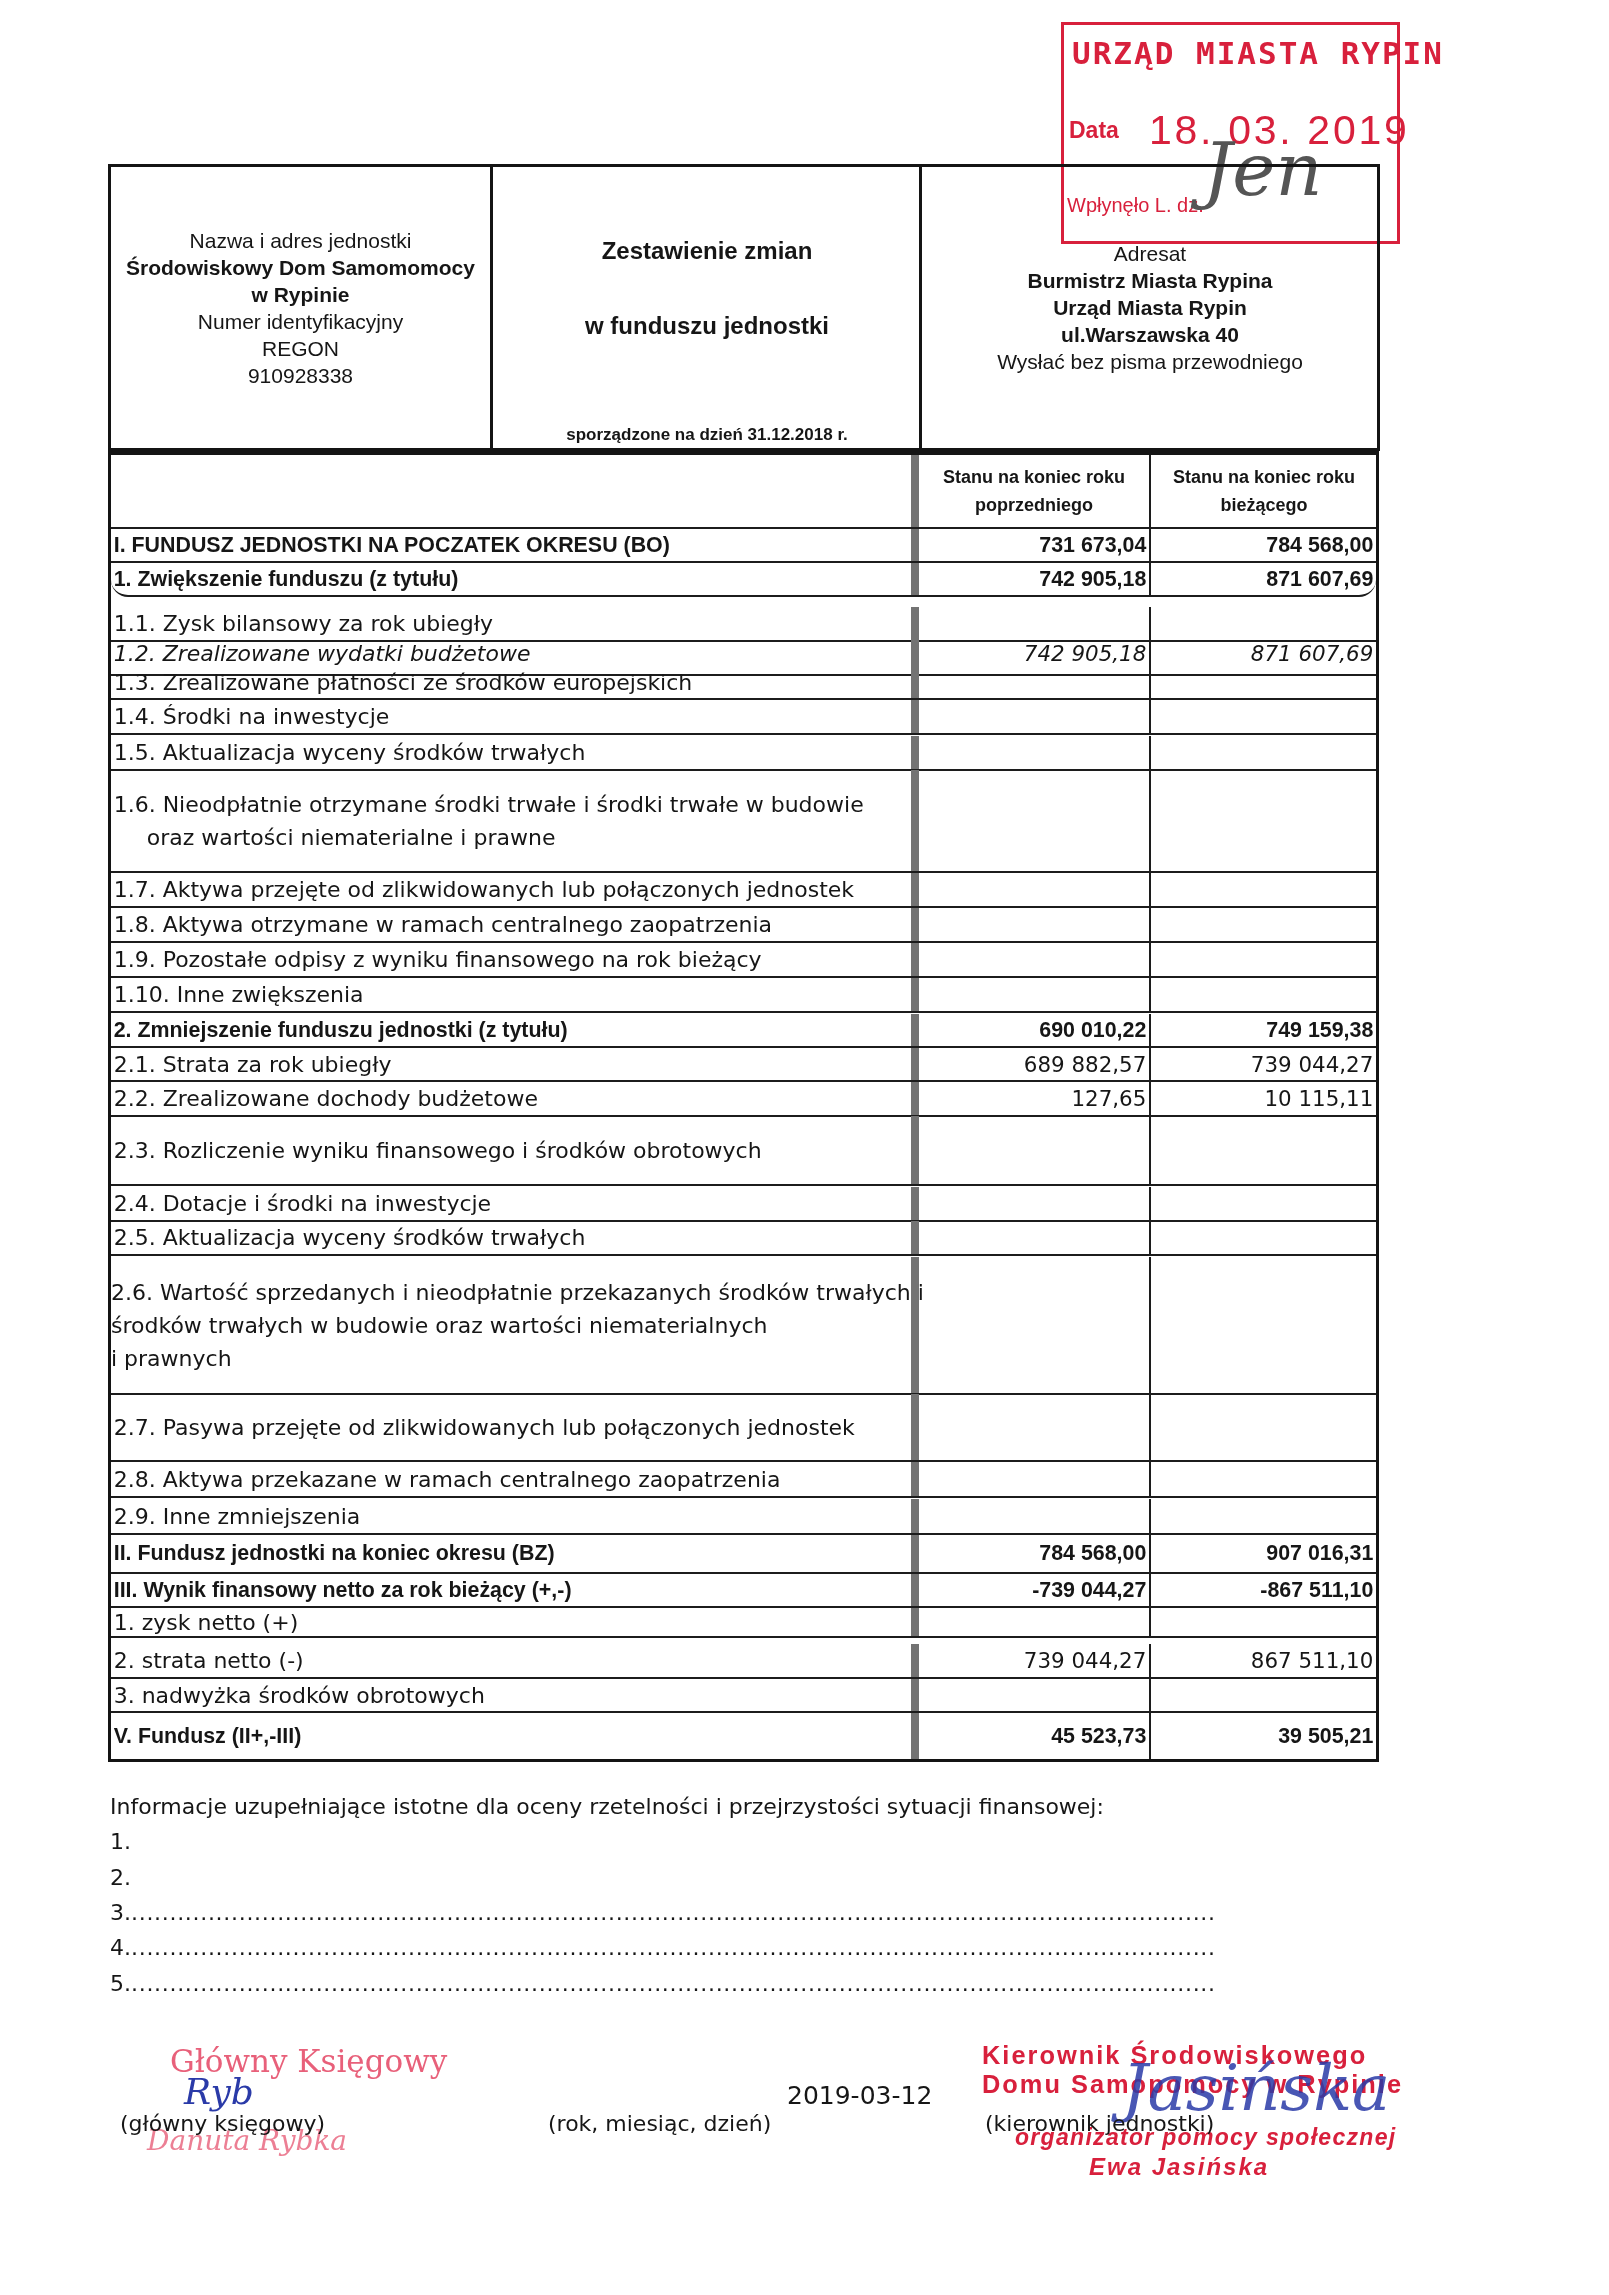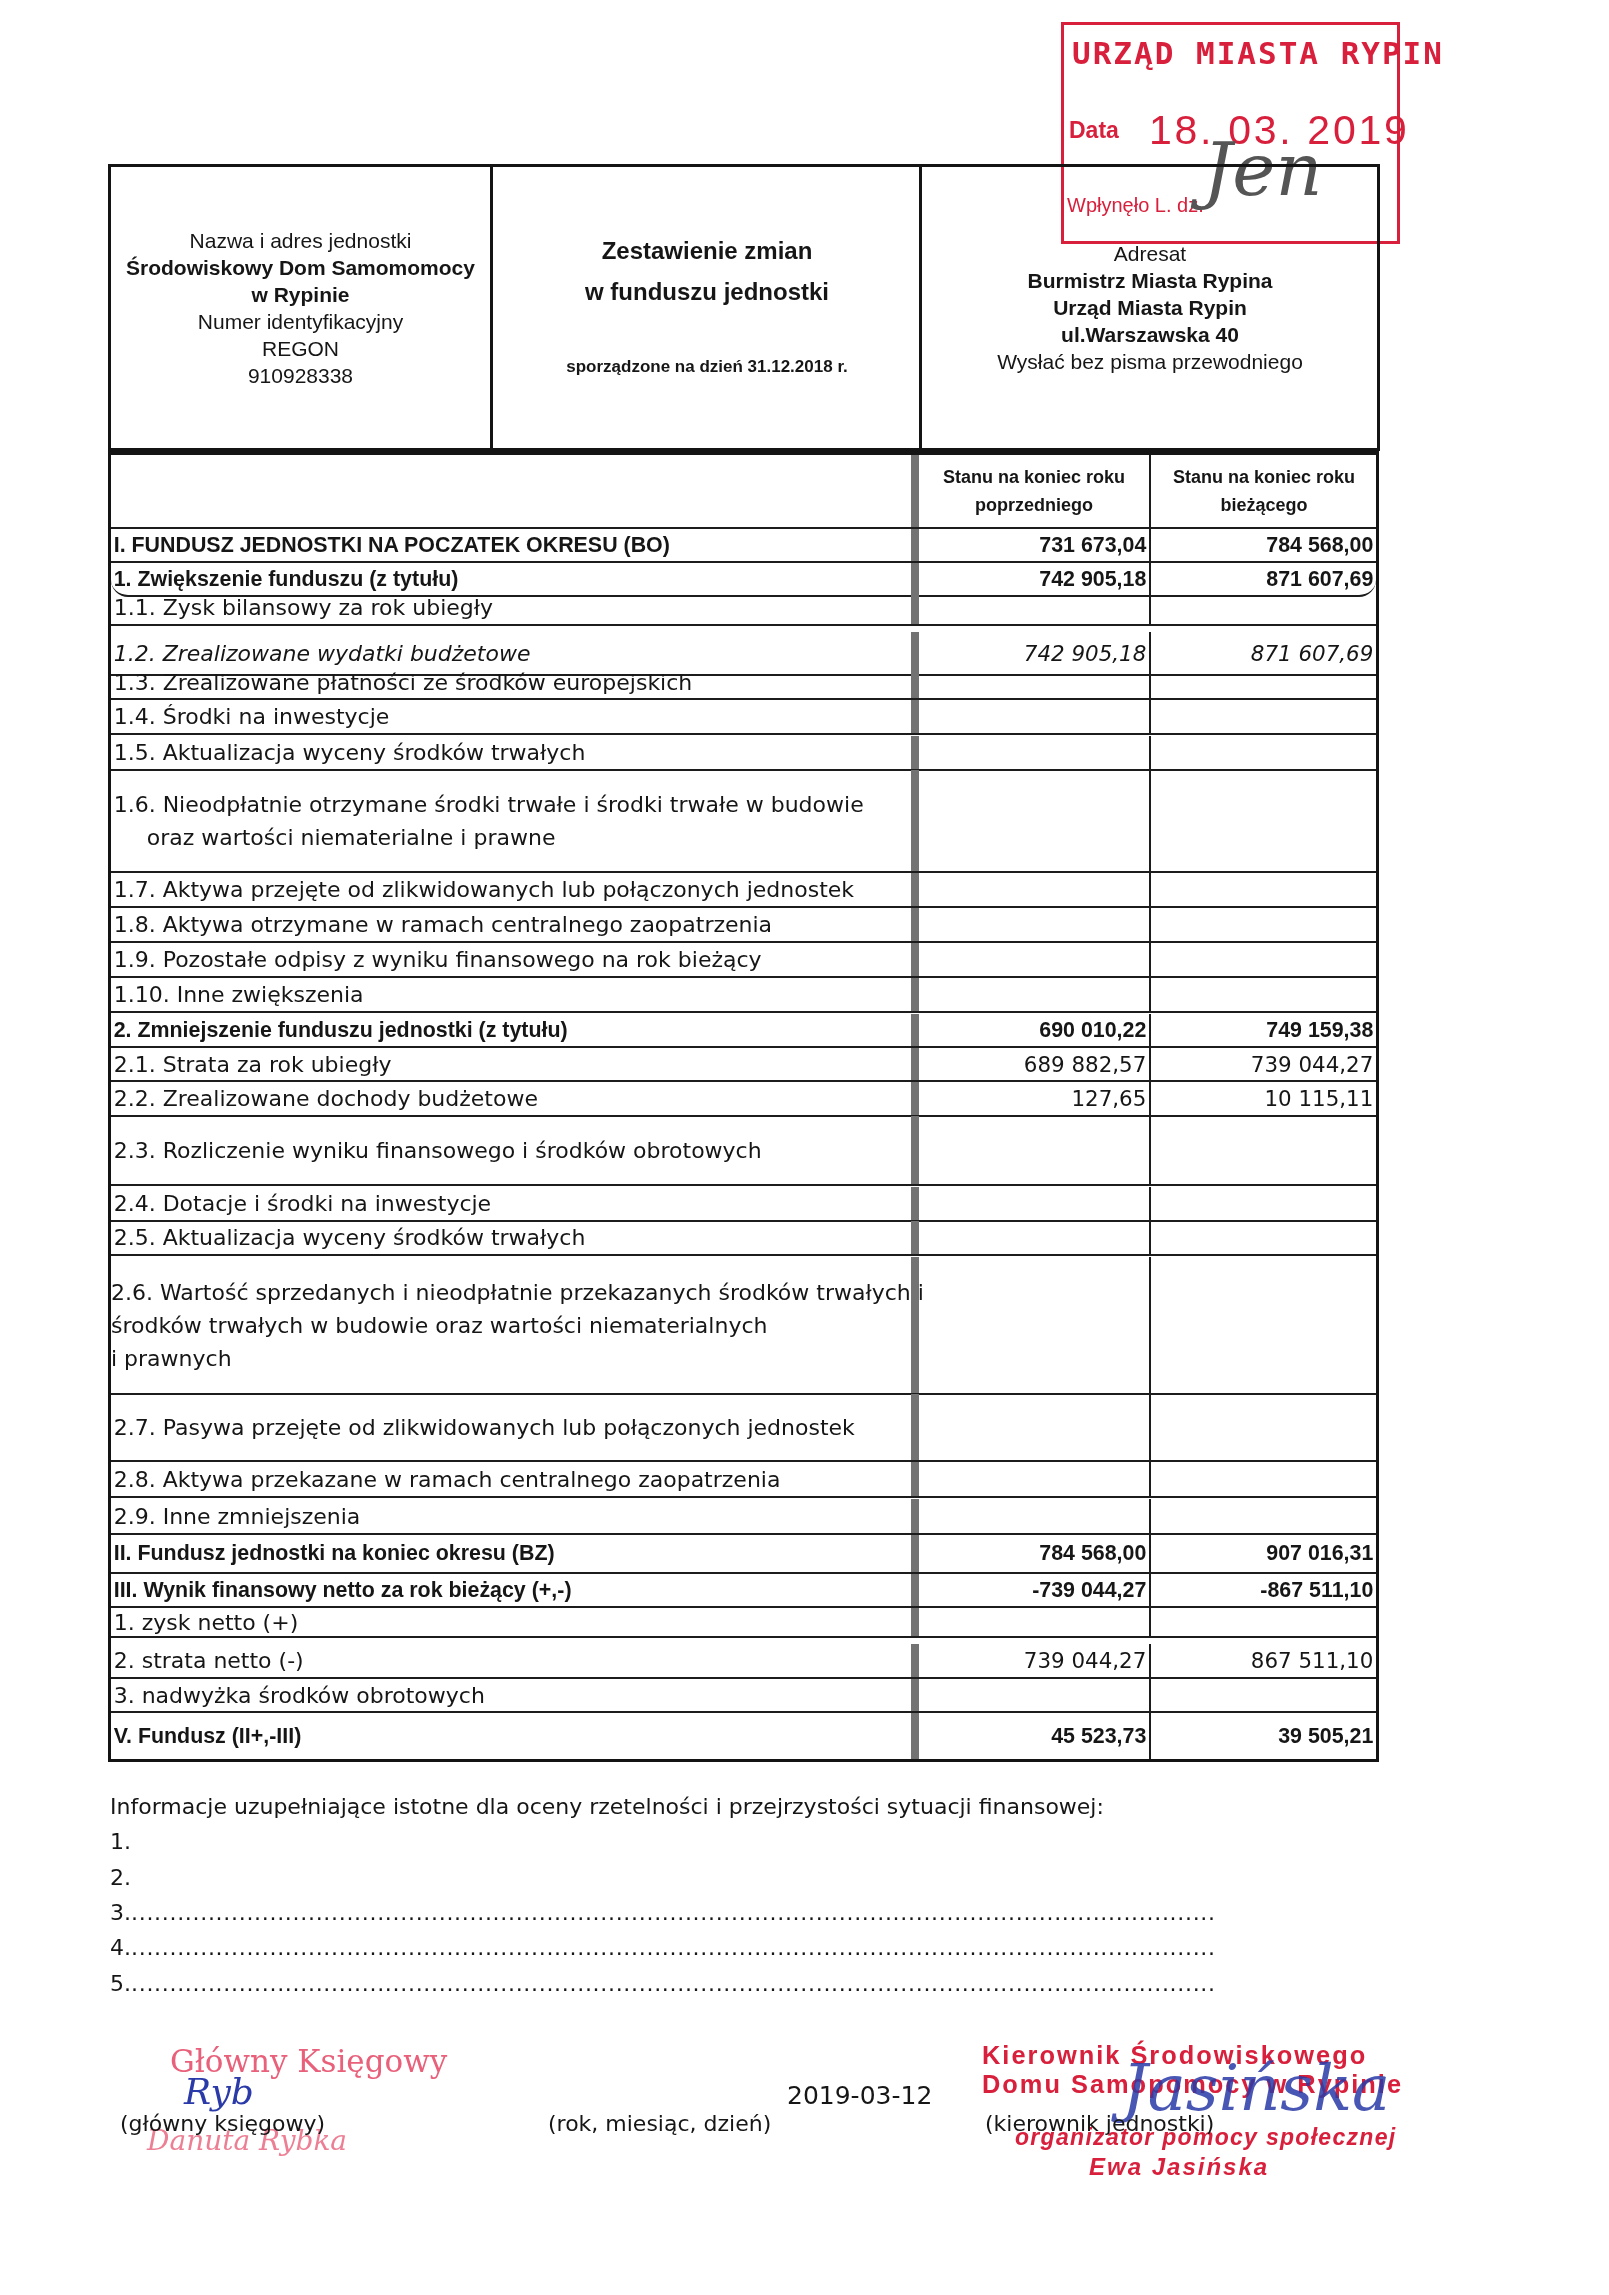--- a/index.html
+++ b/index.html
@@ -56,21 +56,21 @@
 
   <div class="hdr-cell sans" style="left:0;width:379px;">
     <div class="ln">Nazwa i adres jednostki</div>
     <div class="ln b" style="overflow:hidden;width:374px;">Środowiskowy Dom Samomomocy</div>
     <div class="ln b">w Rypinie</div>
     <div class="ln">Numer identyfikacyjny</div>
     <div class="ln">REGON</div>
     <div class="ln">910928338</div>
   </div>
 
-  <div class="hdr-cell sans" style="left:383px;width:426px;justify-content:flex-start;padding-top:67px;box-sizing:border-box;">
+  <div class="hdr-cell sans" style="left:383px;width:426px;justify-content:space-between;padding-top:67px;box-sizing:border-box;">
     <div class="ln b" style="font-size:24px;line-height:33px;">Zestawienie zmian</div>
     <div class="ln b" style="font-size:24px;line-height:33px;margin-top:8px;">w funduszu jednostki</div>
     <div class="ln b" style="font-size:17px;margin-top:45px;">sporządzone na dzień 31.12.2018 r.</div>
   </div>
 
   <div class="hdr-cell sans" style="left:812px;right:0;justify-content:flex-start;padding-top:73px;box-sizing:border-box;">
     <div class="ln">Adresat</div>
     <div class="ln b">Burmistrz Miasta Rypina</div>
     <div class="ln b">Urząd Miasta  Rypin</div>
     <div class="ln b">ul.Warszawska 40</div>
@@ -111,21 +111,21 @@
     <div class="c-lab">
         <span class="lab bold">1. Zwiększenie funduszu (z tytułu)</span>
       </div>
     <div class="c-v1">
         <span class="val bold">742 905,18</span>
       </div>
     <div class="c-v2">
         <span class="val bold">871 607,69</span>
       </div>
   </div>
-  <div class="row" style="top:136px;height:35px;">
+  <div class="row" style="top:152px;height:35px;">
     <div class="c-lab">
         <span class="lab">1.1. Zysk bilansowy za rok ubiegły</span>
       </div>
     <div class="c-v1">
         <span class="val"></span>
       </div>
     <div class="c-v2">
         <span class="val"></span>
       </div>
   </div>

